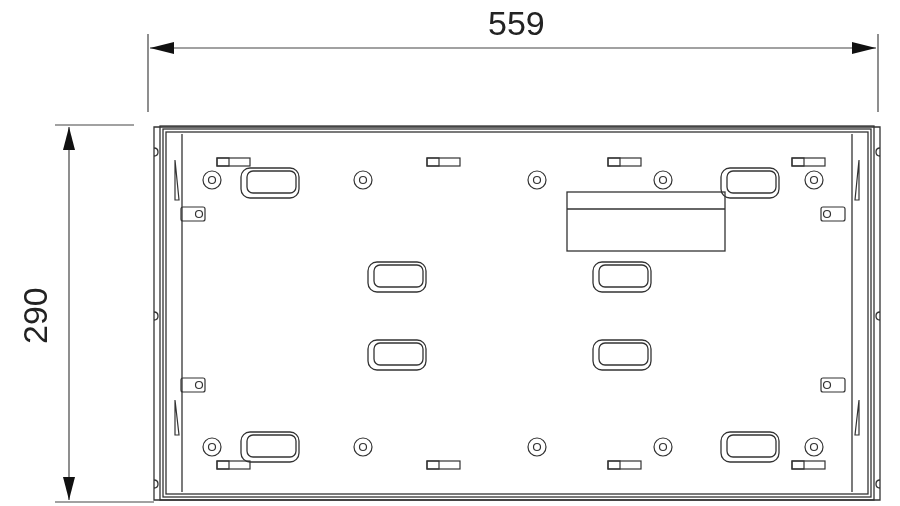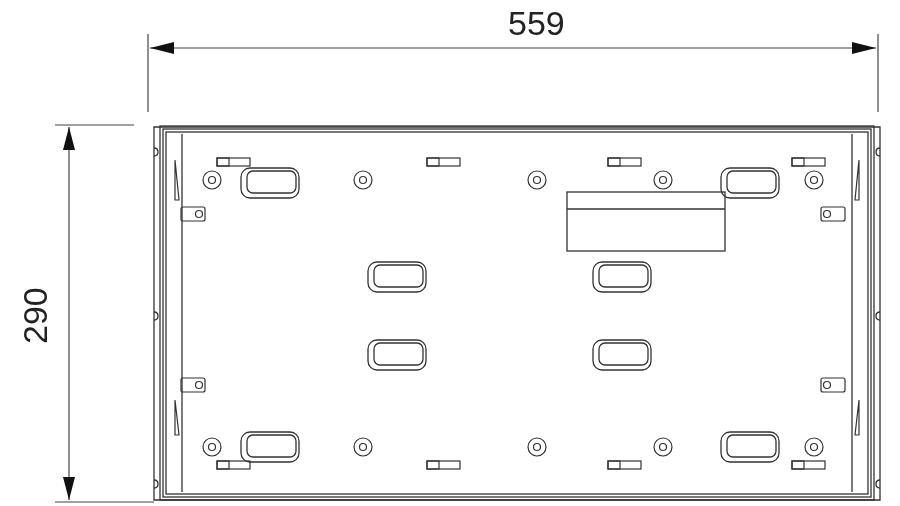--- a/index.html
+++ b/index.html
@@ -1,19 +1,19 @@
 <!DOCTYPE html>
 <html><head>
 <meta charset="utf-8">
 <style>
   html, body { margin:0; padding:0; background:#ffffff; }
   body { width:900px; height:506px; overflow:hidden; position:relative; font-family:"Liberation Sans", sans-serif; }
   #drawing { position:absolute; left:0; top:0; }
   .dim-label { position:absolute; font-family:"Liberation Sans", sans-serif; color:#222; font-size:34px; line-height:1; }
-  #width-label { left:508px; top:6px; }
+  #width-label { left:488px; top:6px; }
   #height-label { left:18px; top:296px; transform-origin:0 0; transform:rotate(-90deg) translate(-48px, 0); }
 </style>
 </head>
 <body>
 
 <svg id="drawing" width="900" height="506" viewBox="0 0 900 506" xmlns="http://www.w3.org/2000/svg">
   <defs>
     <marker id="arr" viewBox="0 0 10 10" refX="0" refY="5" markerWidth="10" markerHeight="10" orient="auto-start-reverse" markerUnits="userSpaceOnUse">
       <path d="M0,5 L25,0 L25,10 Z" fill="#111"></path>
     </marker>

